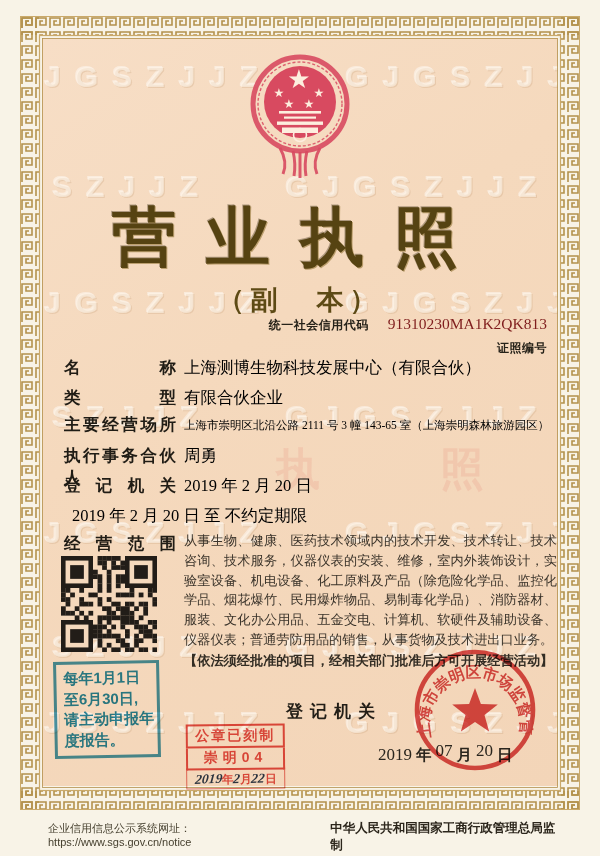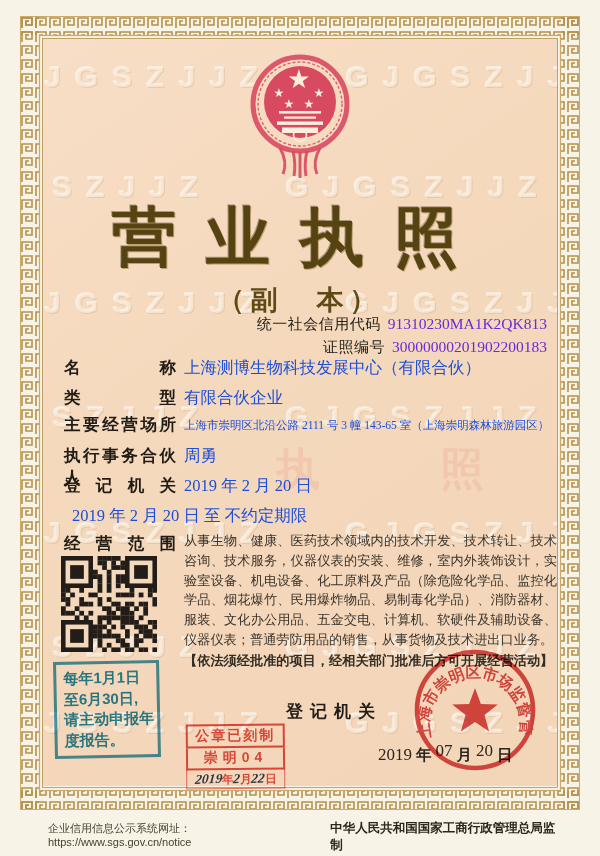--- a/index.html
+++ b/index.html
@@ -33,30 +33,30 @@
     font-family:"Liberation Serif",serif;
   }
   .subtitle{
     position:absolute;left:0;top:282px;width:100%;text-align:center;
     font-size:27px;font-weight:bold;letter-spacing:6px;color:#5d4a15;
     font-family:"Liberation Serif",serif;
   }
   
   .codes{position:absolute;right:53px;top:312px;text-align:right;}
   .code-line{display:flex;justify-content:flex-end;align-items:baseline;line-height:23px;}
-  .code-line .lbl{font-weight:normal;font-size:15px;color:#262219;letter-spacing:.5px;}
-  .code-line .val{font-family:"Liberation Serif",serif;font-size:15.5px;color:#6d28d9;margin-left:7px;text-align:right;}
+  .code-line .lbl{font-weight:bold;font-size:12px;color:#262219;letter-spacing:.5px;}
+  .code-line .val{font-family:"Liberation Serif",serif;font-size:15.5px;color:#7f1d1d;margin-left:19px;text-align:right;}
   
   .row{position:absolute;left:64px;display:flex;align-items:flex-start;}
   .row .flabel{
     display:inline-block;width:112px;font-weight:bold;font-size:16.5px;color:#201c15;
     text-align:justify;text-align-last:justify;flex:none;
   }
   .row .fvalue{
-    margin-left:8px;font-family:"Liberation Serif",serif;font-size:16.5px;color:#1d4ed8;white-space:nowrap;
+    margin-left:8px;font-family:"Liberation Serif",serif;font-size:16.5px;color:#000000;white-space:nowrap;
   }
   .row .fvalue.small{font-size:11.5px;padding-top:4px;white-space:normal;width:380px;}
   .scope-text{
     position:absolute;left:184px;top:531px;width:373px;
     font-family:"Liberation Serif",serif;font-size:13.2px;line-height:19.8px;
     color:#3a332a;text-align:justify;
   }
   .scope-note{margin-top:1px;font-weight:bold;color:#332d24;}
   
   .qr{position:absolute;left:61px;top:556px;width:96px;height:96px;}
@@ -170,21 +170,20 @@
 <div class="title">营业执照</div>
 <div class="subtitle">（副　本）</div>
 
 <div class="codes">
   <div class="code-line">
     <span class="lbl">统一社会信用代码</span>
     <span class="val">91310230MA1K2QK813</span>
   </div>
   <div class="code-line">
     <span class="lbl">证照编号</span>
-    <span class="val">30000000201902200183</span>
   </div>
 </div>
 
 <div class="ghost">执　照</div>
 
 <div class="row" style="top:357px">
   <span class="flabel">名称</span>
   <span class="fvalue">上海测博生物科技发展中心（有限合伙）</span>
 </div>
 <div class="row" style="top:387px">

